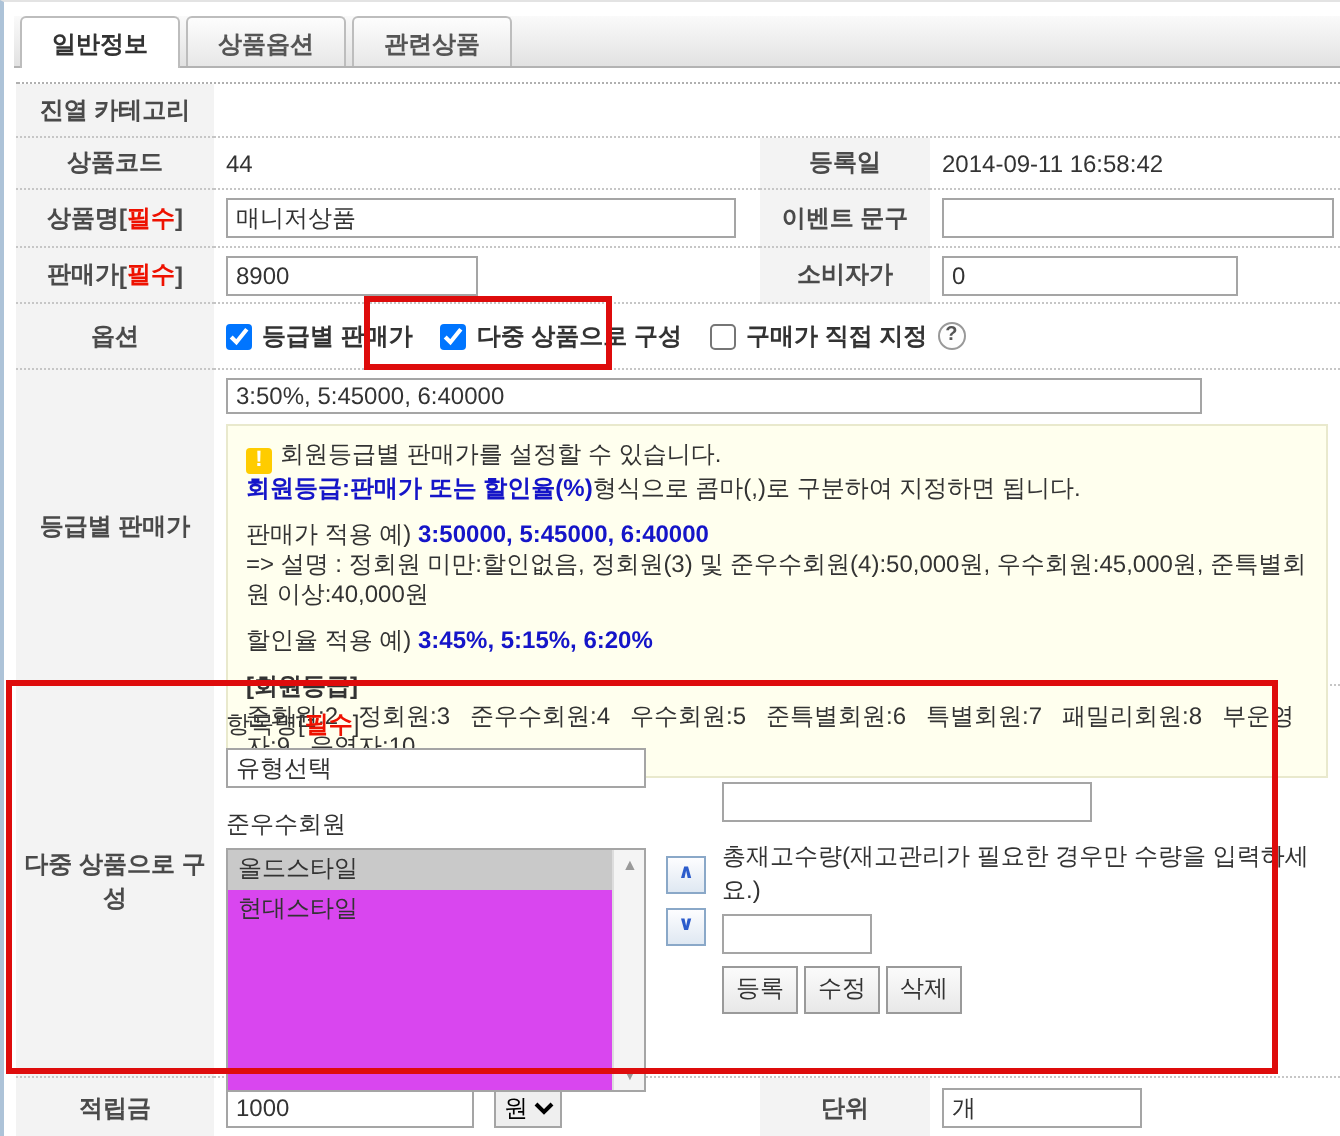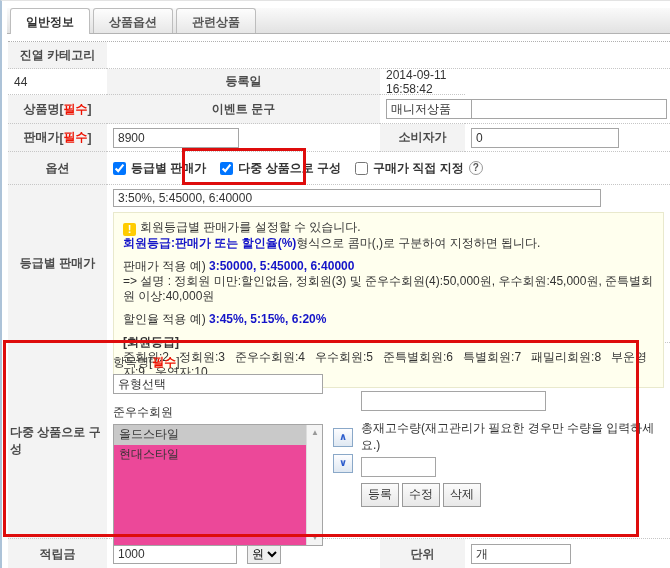--- a/index.html
+++ b/index.html
@@ -16,21 +16,21 @@
          border-radius:3px 3px 0 0; background:linear-gradient(#fdfdfd,#e7e7e7);
          font-weight:bold; color:#555; cursor:pointer; }
   .tab.active { background:#fff; height:26px; margin-bottom:-1px; color:#333; }
 
   
   .formtable { margin:7px 0 0 6px; border-top:1px dotted #b0b0b0; width:662px; }
   .row  { display:grid; grid-template-columns:99px 273px 85px 1fr; }
   .row.full { grid-template-columns:99px 1fr; }
   .cell { border-bottom:1px dotted #c6c6c6; display:flex; align-items:center; min-height:100%; }
   .cell.lab { background:#f3f3f3; justify-content:center; font-weight:bold; color:#4a4a4a;
-              padding:0 2px; }
+              text-align:center; padding:0 2px; }
   .cell.val { padding-left:6px; }
   .r1{height:27px}.r2{height:26px}.r3{height:29px}.r4{height:28px}.r5{height:33px}
   .r6{height:158px}.r7{height:196px}.r8{height:31px}
   .req { color:#ee1100; font-weight:bold; }
 
   .ipt { border:1px solid #a5a5a5; height:20px; padding:1px 4px; background:#fff;
          font:12px "Liberation Sans","DejaVu Sans",sans-serif; color:#333; }
   .w-name{width:255px}.w-price{width:126px}.w-cons{width:148px}.w-event{width:196px}
   .w-grade{width:488px}.w-mile{width:124px}.w-unit{width:100px}
   .w-item{width:210px}.w-pname{width:185px}.w-small{width:75px}
@@ -52,21 +52,21 @@
               border-radius:2px; text-align:center; font-weight:bold; font-size:11px; line-height:13px;
               margin-right:4px; vertical-align:-2px; }
   .gap { height:8px; }
   .bold { font-weight:bold; }
   .pre { white-space:pre-wrap; }
 
   
   .multicell { align-items:flex-start; padding-top:11px; display:flex; }
   .mc-left { width:212px; }
   .mc-left .flab, .mc-right .flab { margin-bottom:3px; color:#333; }
-  .listbox { position:relative; width:210px; height:122px; border:1px solid #a5a5a5; background:#ec4899;
+  .listbox { position:relative; width:210px; height:122px; border:1px solid #a5a5a5; background:#d946ef;
              overflow:hidden; margin-top:2px; }
   .listbox .opt { padding:1px 5px 2px; width:192px; cursor:default; }
   .listbox .opt.selected { background:#c9c9c9; }
   .lb-rail { position:absolute; top:0; right:0; bottom:0; width:16px; background:#f4f4f4;
              border-left:1px solid #ddd; }
   .lb-rail .arr { position:absolute; left:0; width:16px; height:15px; color:#999; font-size:8px;
                   text-align:center; line-height:15px; cursor:pointer; }
   .lb-rail .arr.up{top:0} .lb-rail .arr.dn{bottom:0}
   .mc-mid { width:36px; display:flex; flex-direction:column; align-items:center; gap:7px; margin-top:74px; }
   .mvbtn { width:20px; height:19px; border:1px solid #8aa8c8; background:linear-gradient(#fdfdff,#dfe8f2);
@@ -98,36 +98,37 @@
   </div>
 
   <div class="formtable">
 
     <div class="row full r1">
       <div class="cell lab">진열 카테고리</div>
       <div class="cell val"></div>
     </div>
 
     <div class="row r2">
+      <div class="cell lab">상품코드</div>
       <div class="cell val">44</div>
       <div class="cell lab">등록일</div>
       <div class="cell val">2014-09-11 16:58:42</div>
     </div>
 
     <div class="row r3">
       <div class="cell lab">
           <span>상품명</span>
           <span>[</span>
           <span class="req">필수</span>
           <span>]</span>
         </div>
+      <div class="cell val">
+          <input class="ipt w-name" value="매니저상품" style="">
+        </div>
       <div class="cell lab">이벤트 문구</div>
-      <div class="cell val">
-          <input class="ipt w-name" value="매니저상품" style="">
-        </div>
       <div class="cell val">
           <input class="ipt w-event" value="" style="">
         </div>
     </div>
 
     <div class="row r4">
       <div class="cell lab">
           <span>판매가</span>
           <span>[</span>
           <span class="req">필수</span>

